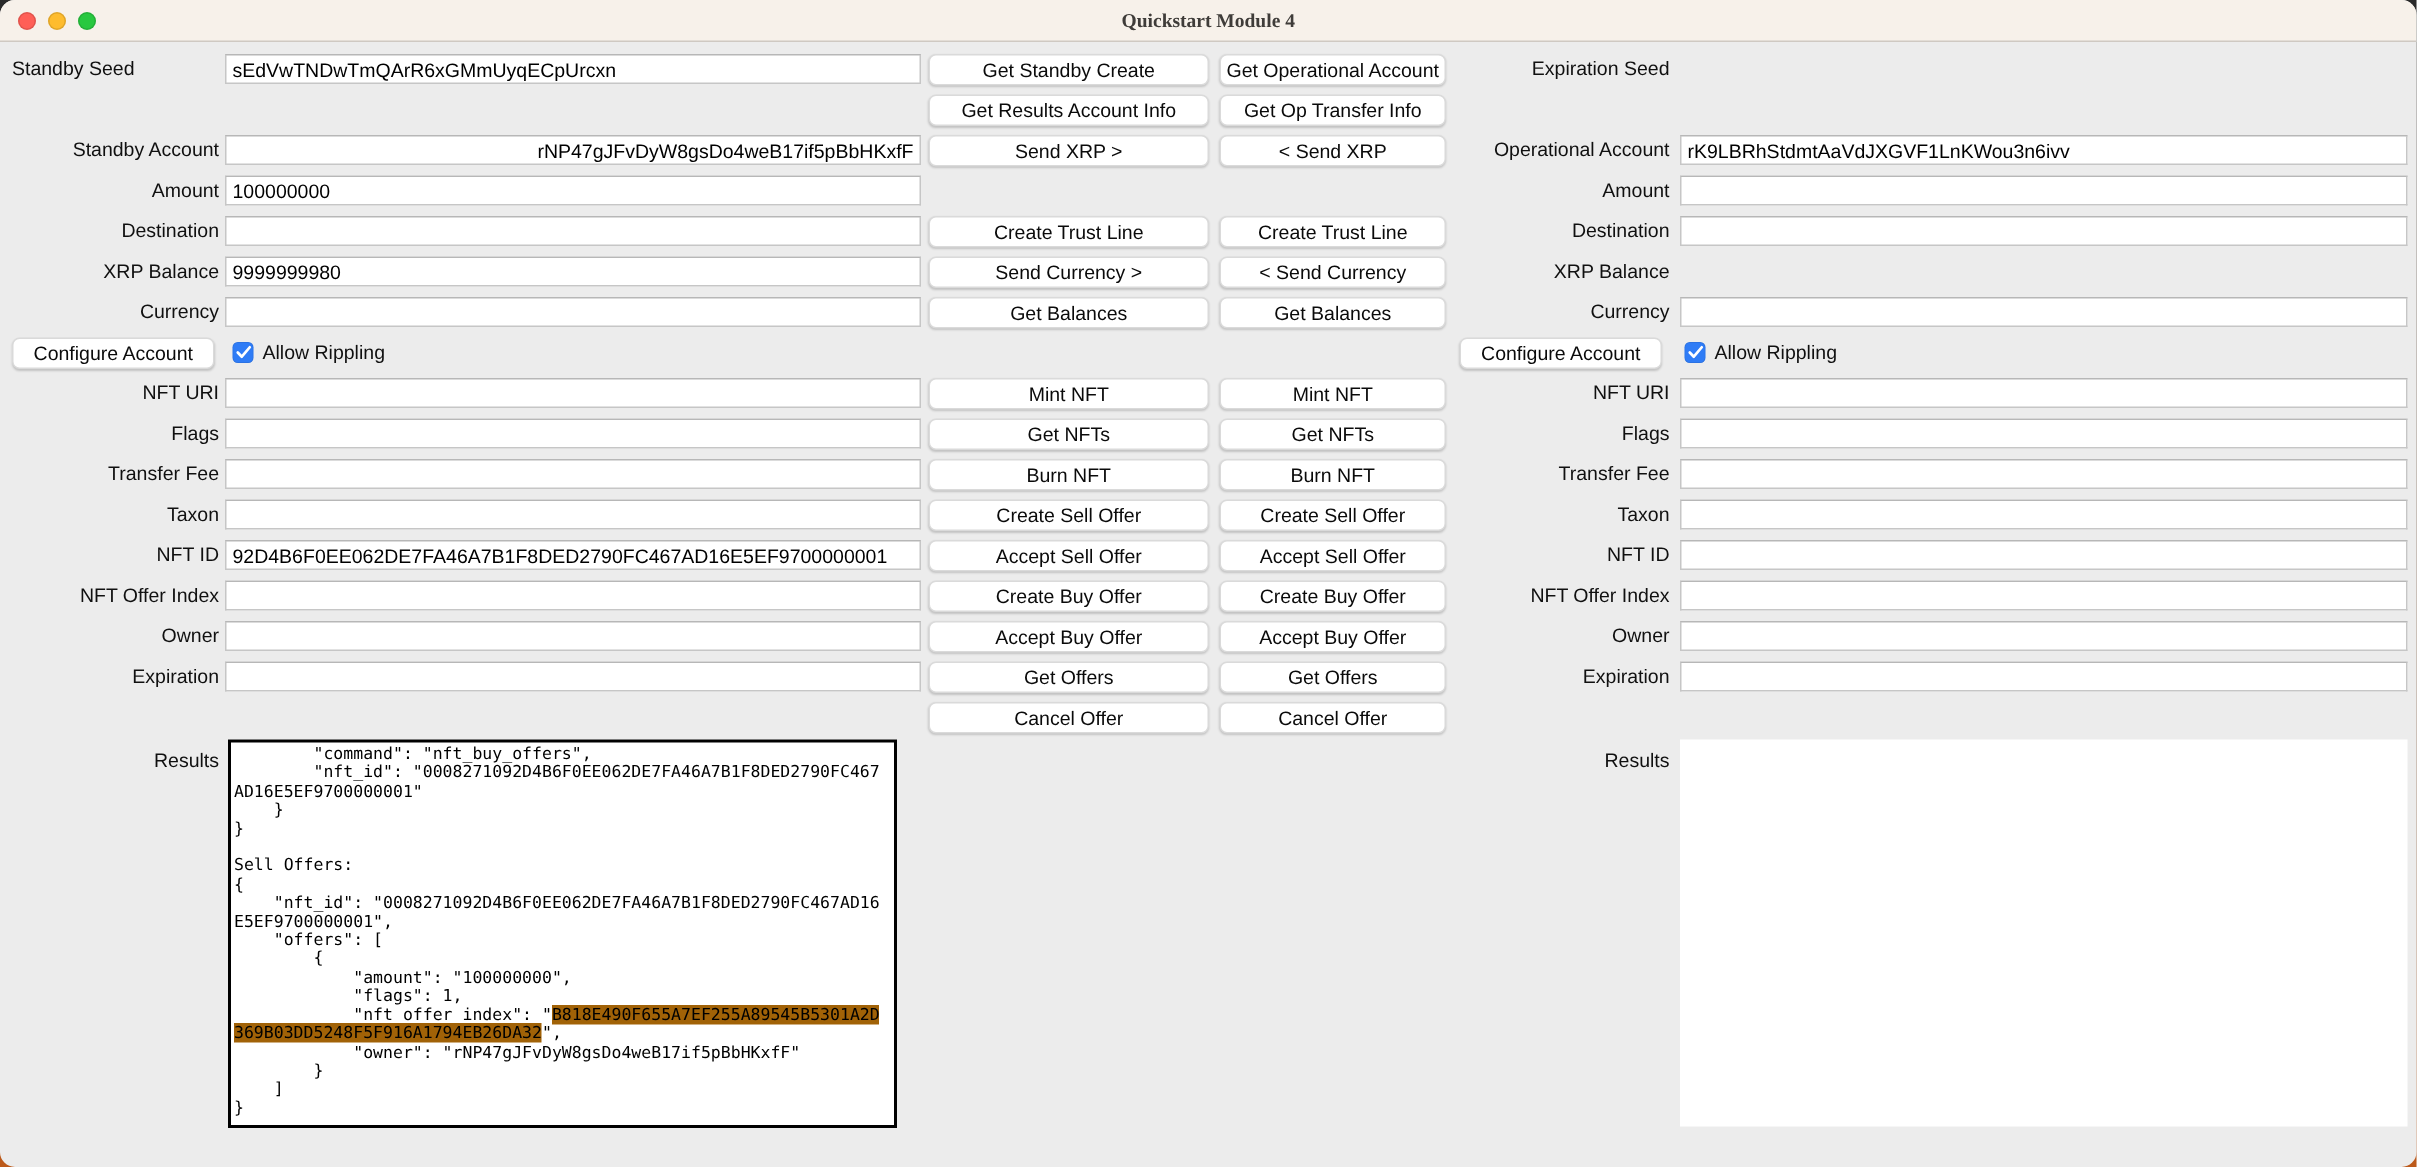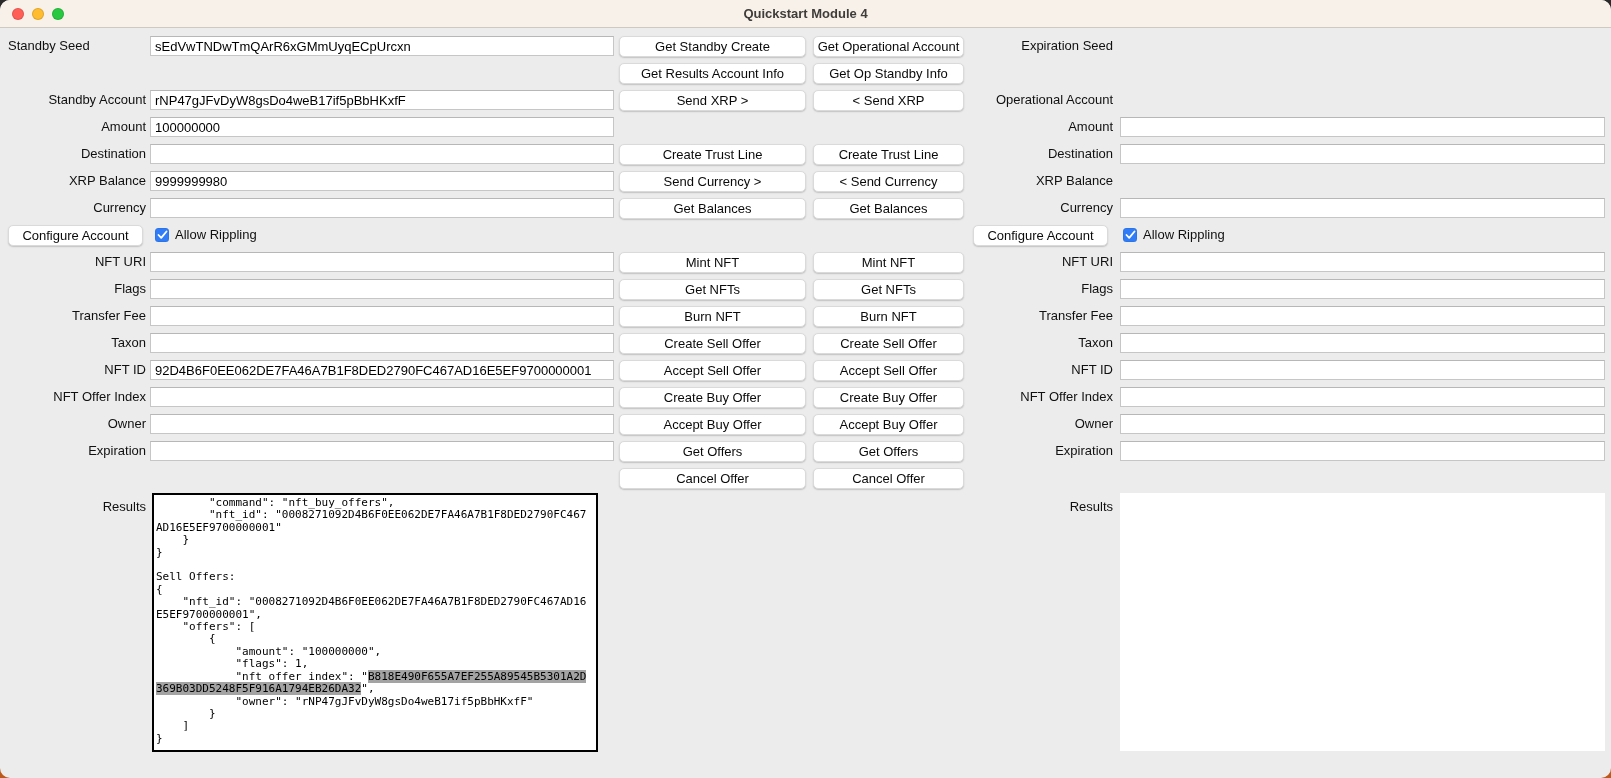--- a/index.html
+++ b/index.html
@@ -11,21 +11,21 @@
   #window{
     position:absolute;left:0;top:0;width:1611px;height:778px;
     background:#ececec;border-radius:10px;overflow:hidden;
   }
   #titlebar{
     position:absolute;left:0;top:0;width:100%;height:28px;
     background:#f7f1ea;border-bottom:1px solid #cfc9c2;box-sizing:border-box;
   }
   #title{
     position:absolute;left:0;top:0;width:100%;height:28px;line-height:28px;
-    text-align:center;font-size:13px;font-weight:bold;color:#3f3c39;
+    text-align:center;font-size:13px;font-weight:bold;color:#3f3c39;font-family:Liberation Serif, serif;
   }
   .traffic{position:absolute;top:8px;width:12px;height:12px;border-radius:50%;
     box-shadow:inset 0 0 0 1px rgba(0,0,0,.12);}
   .t-red{left:12px;background:#ff5f57;}
   .t-yellow{left:32px;background:#febc2e;}
   .t-green{left:52px;background:#28c840;}
 
   .lbl{
     position:absolute;left:0;width:146px;height:20px;line-height:20px;
     text-align:right;font-size:13px;color:#101010;white-space:nowrap;
@@ -62,39 +62,39 @@
   .chk svg{position:absolute;left:1.5px;top:2px;}
   .chk-lab{position:absolute;height:20px;line-height:20px;font-size:13px;color:#101010;}
 
   .results-box{
     position:absolute;top:493px;background:#fff;overflow:hidden;
     font-family:"DejaVu Sans Mono",monospace;font-size:11px;line-height:12.4px;
     white-space:pre;color:#000;box-sizing:border-box;
   }
   .results-l{left:152px;width:446px;height:259px;border:2px solid #000;padding:2px 2px;}
   .results-r{left:1120px;width:485px;height:258px;border:none;padding:2px 3px;}
-  .sel{background:#a3a3a3;}
+  .sel{background:#a16207;}
 </style>
 </head>
 <body>
 
 <div id="window">
 
   <div id="titlebar">
     <span class="traffic t-red"></span>
     <span class="traffic t-yellow"></span>
     <span class="traffic t-green"></span>
     <div id="title">Quickstart Module 4</div>
   </div>
 
   <div class="lbl seed-l" style="top:36px">Standby Seed</div>
   <input class="entry entry-l" style="top: 36px;" value="sEdVwTNDwTmQArR6xGMmUyqECpUrcxn">
 
   <div class="lbl" style="top:90px">Standby Account</div>
-  <input class="entry entry-l" style="top: 90px;" value="rNP47gJFvDyW8gsDo4weB17if5pBbHKxfF">
+  <input class="entry entry-l" style="top: 90px; text-align: right;" value="rNP47gJFvDyW8gsDo4weB17if5pBbHKxfF">
 
   <div class="lbl" style="top:117px">Amount</div>
   <input class="entry entry-l" style="top: 117px;" value="100000000">
 
   <div class="lbl" style="top:144px">Destination</div>
   <input class="entry entry-l" style="top: 144px;" value="">
 
   <div class="lbl" style="top:171px">XRP Balance</div>
   <input class="entry entry-l" style="top: 171px;" value="9999999980">
 
@@ -165,38 +165,39 @@
   <button class="btn c1" style="top:279px">Get NFTs</button>
   <button class="btn c1" style="top:306px">Burn NFT</button>
   <button class="btn c1" style="top:333px">Create Sell Offer</button>
   <button class="btn c1" style="top:360px">Accept Sell Offer</button>
   <button class="btn c1" style="top:387px">Create Buy Offer</button>
   <button class="btn c1" style="top:414px">Accept Buy Offer</button>
   <button class="btn c1" style="top:441px">Get Offers</button>
   <button class="btn c1" style="top:468px">Cancel Offer</button>
 
   <button class="btn c2" style="top:36px">Get Operational Account</button>
-  <button class="btn c2" style="top:63px">Get Op Standby Info</button>
+  <button class="btn c2" style="top:63px">Get Op Transfer Info</button>
   <button class="btn c2" style="top:90px">&lt; Send XRP</button>
   <button class="btn c2" style="top:144px">Create Trust Line</button>
   <button class="btn c2" style="top:171px">&lt; Send Currency</button>
   <button class="btn c2" style="top:198px">Get Balances</button>
   <button class="btn c2" style="top:252px">Mint NFT</button>
   <button class="btn c2" style="top:279px">Get NFTs</button>
   <button class="btn c2" style="top:306px">Burn NFT</button>
   <button class="btn c2" style="top:333px">Create Sell Offer</button>
   <button class="btn c2" style="top:360px">Accept Sell Offer</button>
   <button class="btn c2" style="top:387px">Create Buy Offer</button>
   <button class="btn c2" style="top:414px">Accept Buy Offer</button>
   <button class="btn c2" style="top:441px">Get Offers</button>
   <button class="btn c2" style="top:468px">Cancel Offer</button>
 
   <div class="lbl lbl-r" style="top:36px">Expiration Seed</div>
 
   <div class="lbl lbl-r" style="top:90px">Operational Account</div>
+  <input class="entry entry-r" style="top: 90px;" value="rK9LBRhStdmtAaVdJXGVF1LnKWou3n6ivv">
 
   <div class="lbl lbl-r" style="top:117px">Amount</div>
   <input class="entry entry-r" style="top: 117px;" value="">
 
   <div class="lbl lbl-r" style="top:144px">Destination</div>
   <input class="entry entry-r" style="top: 144px;" value="">
 
   <div class="lbl lbl-r" style="top:171px">XRP Balance</div>
 
   <div class="lbl lbl-r" style="top:198px">Currency</div>

